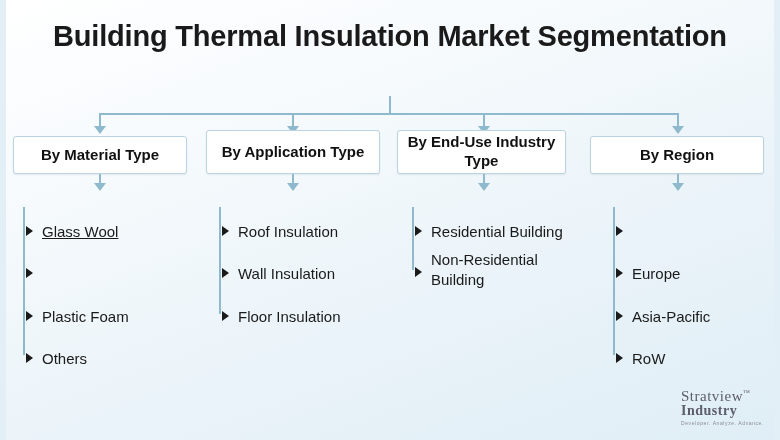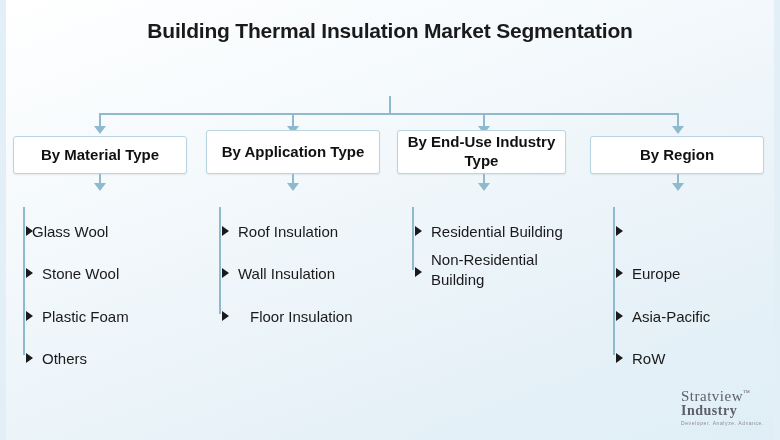--- a/index.html
+++ b/index.html
@@ -20,21 +20,21 @@
     background: linear-gradient(160deg, #ffffff 0%, #f4f9fc 35%, #e8f2f8 70%, #dfeef6 100%);
     box-sizing: border-box;
     overflow: hidden;
   }
   .title {
     position: absolute;
     top: 18px;
     left: 0;
     width: 780px;
     text-align: center;
-    font-size: 21px;
+    font-size: 29px;
     font-weight: bold;
     color: #1a1a1a;
     line-height: 1.28;
     letter-spacing: -0.2px;
   }
   
   .line {
     position: absolute;
     background: #8fb9cc;
   }
@@ -168,34 +168,33 @@
 
   <div class="line vline" style="left:483px; top:174px; height:10px;"></div>
   <div class="arrow-down" style="left:478px; top:183px;"></div>
   <div class="line vline" style="left:412px; top:207px; height:63px;"></div>
 
   <div class="line vline" style="left:677px; top:174px; height:10px;"></div>
   <div class="arrow-down" style="left:672px; top:183px;"></div>
   <div class="line vline" style="left:613px; top:207px; height:148px;"></div>
 
   <div class="arrow-right" style="left:26px; top:226px;"></div>
-  <div class="item" style="left:32px; top:222px;">Glass Wool</div>
+  <div class="item" style="left:42px; top:222px;text-decoration:underline;">Glass Wool</div>
   <div class="arrow-right" style="left:26px; top:268px;"></div>
-  <div class="item" style="left:42px; top:264px;">Stone Wool</div>
   <div class="arrow-right" style="left:26px; top:311px;"></div>
   <div class="item" style="left:42px; top:307px;">Plastic Foam</div>
   <div class="arrow-right" style="left:26px; top:353px;"></div>
   <div class="item" style="left:42px; top:349px;">Others</div>
 
   <div class="arrow-right" style="left:222px; top:226px;"></div>
   <div class="item" style="left:238px; top:222px;text-align:right;">Roof Insulation</div>
   <div class="arrow-right" style="left:222px; top:268px;"></div>
   <div class="item" style="left:238px; top:264px;">Wall Insulation</div>
   <div class="arrow-right" style="left:222px; top:311px;"></div>
-  <div class="item" style="left:250px; top:307px;">Floor Insulation</div>
+  <div class="item" style="left:238px; top:307px;">Floor Insulation</div>
 
   <div class="arrow-right" style="left:415px; top:226px;"></div>
   <div class="item" style="left:431px; top:222px;">Residential Building</div>
   <div class="arrow-right" style="left:415px; top:267px;"></div>
   <div class="item" style="left:431px; top:250px; width:145px;">Non-Residential Building</div>
 
   <div class="arrow-right" style="left:616px; top:226px;"></div>
   <div class="arrow-right" style="left:616px; top:268px;"></div>
   <div class="item" style="left:632px; top:264px;">Europe</div>
   <div class="arrow-right" style="left:616px; top:311px;"></div>

